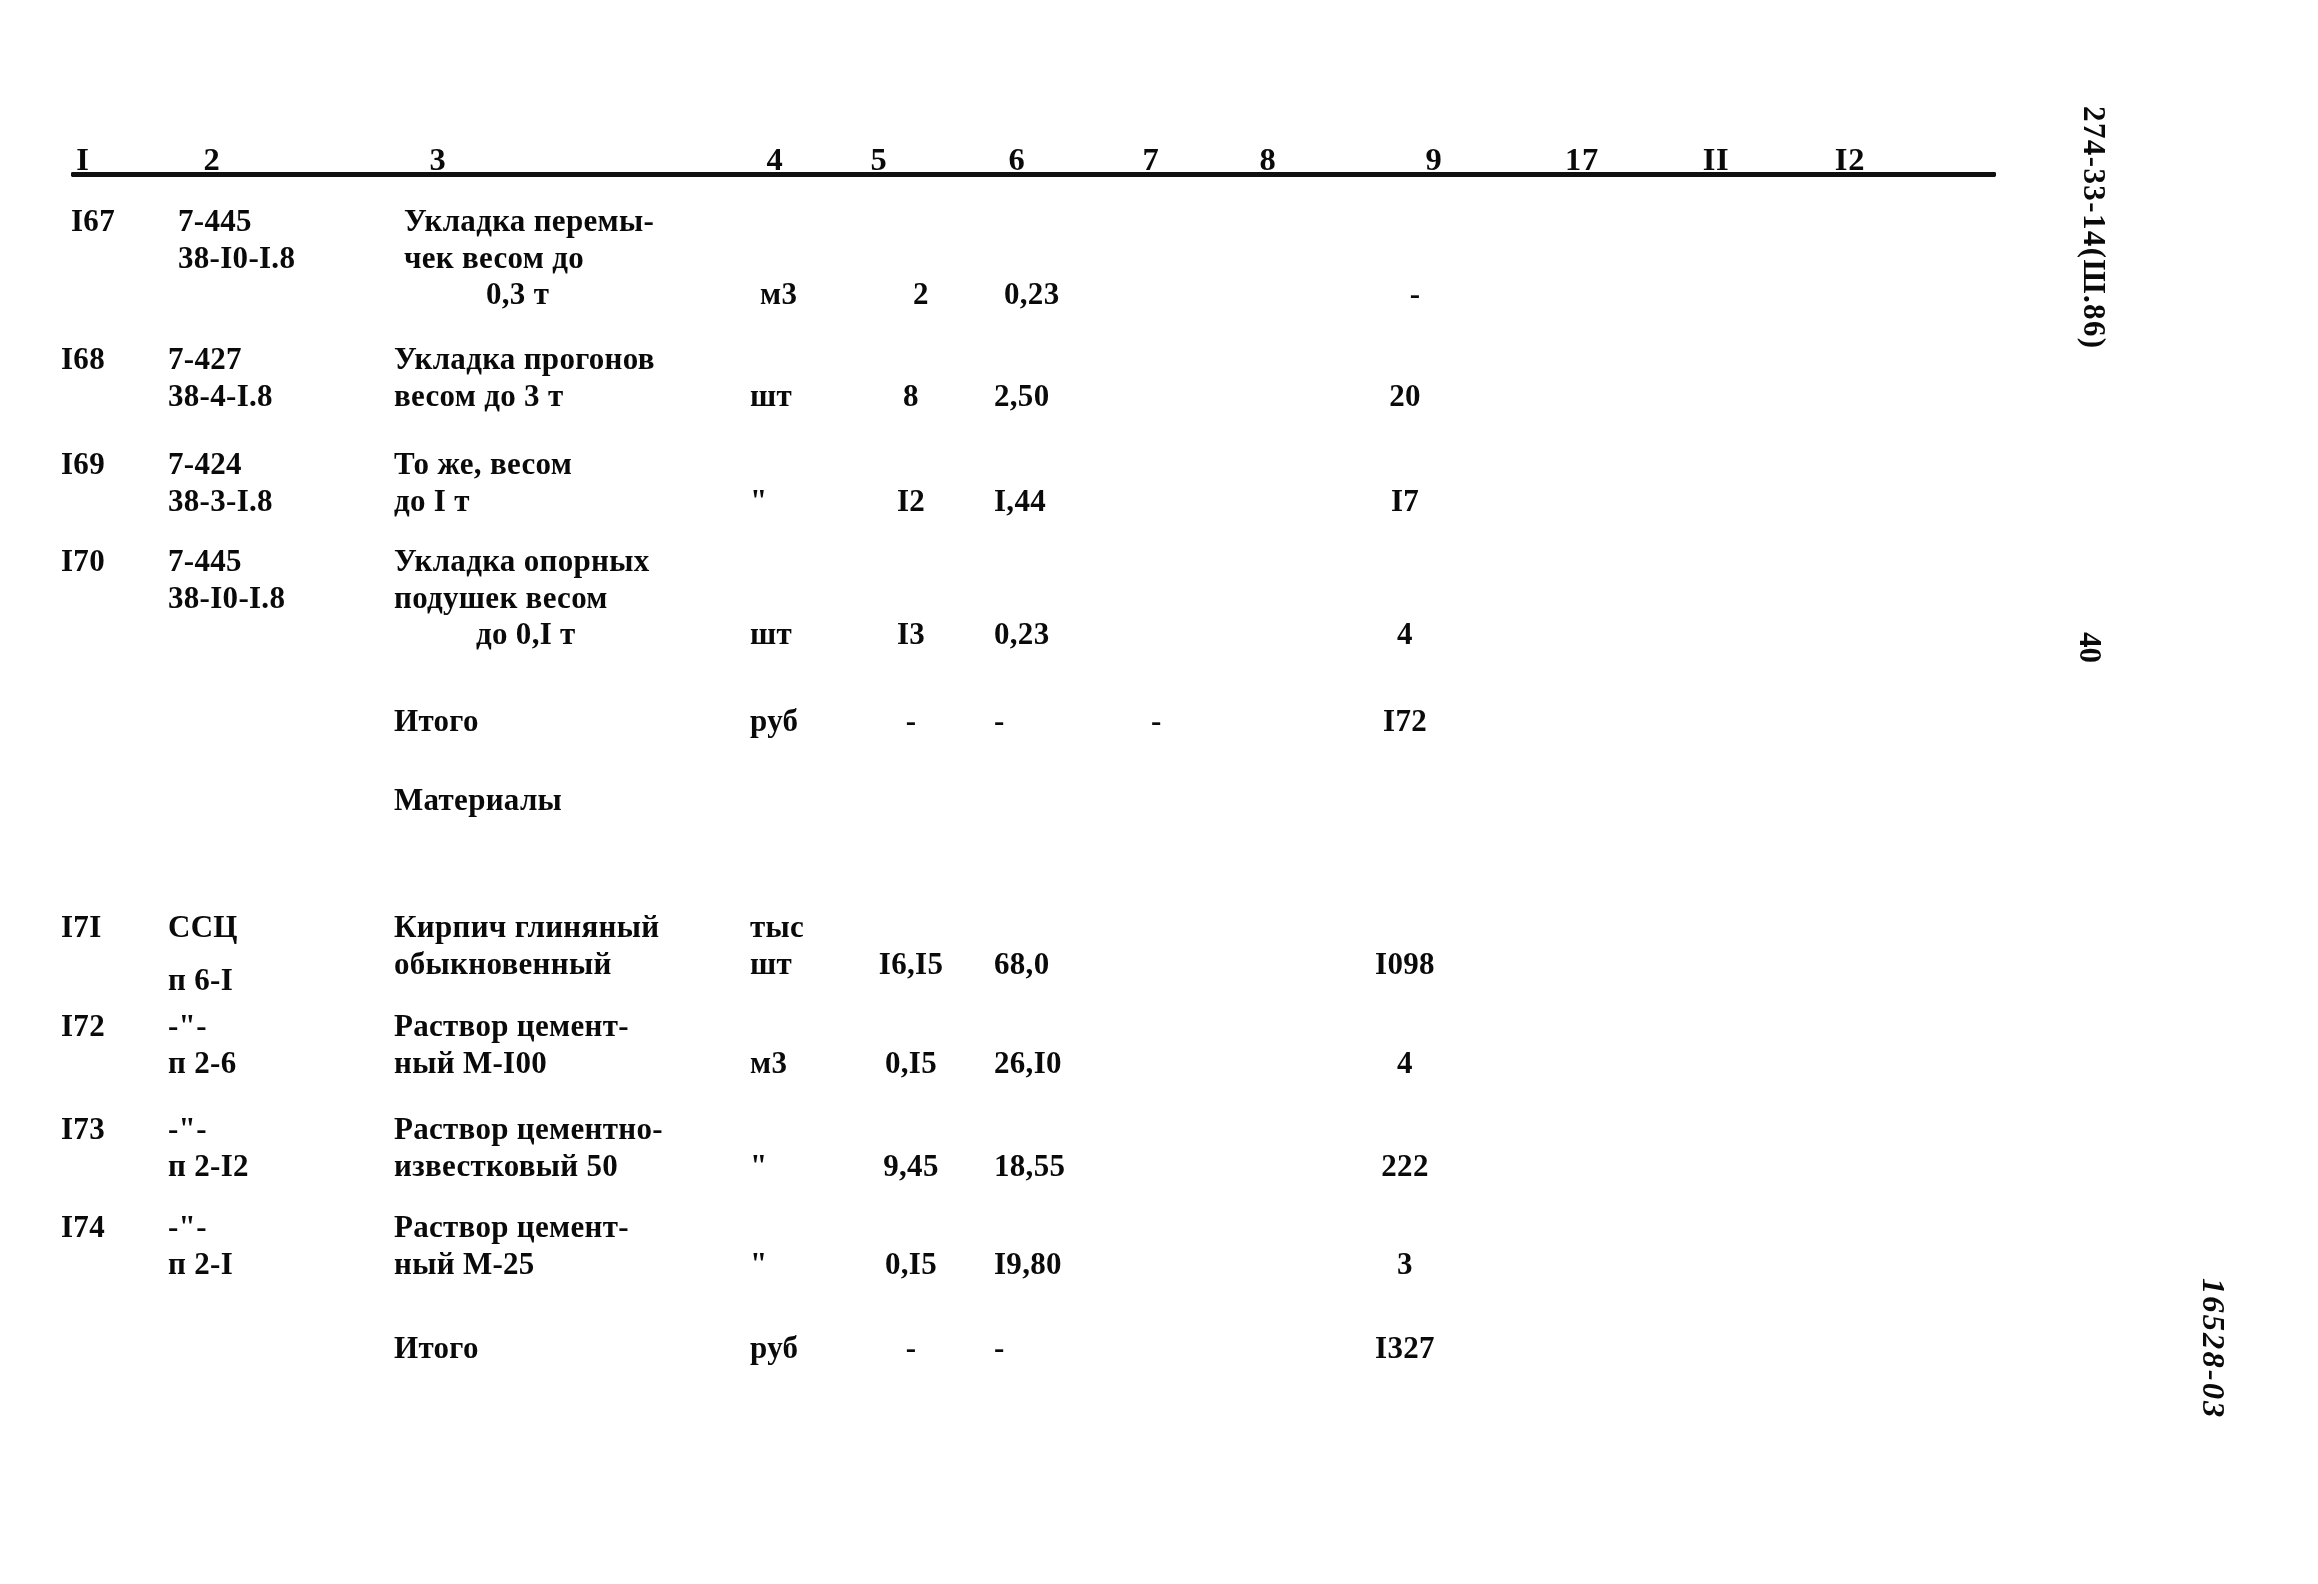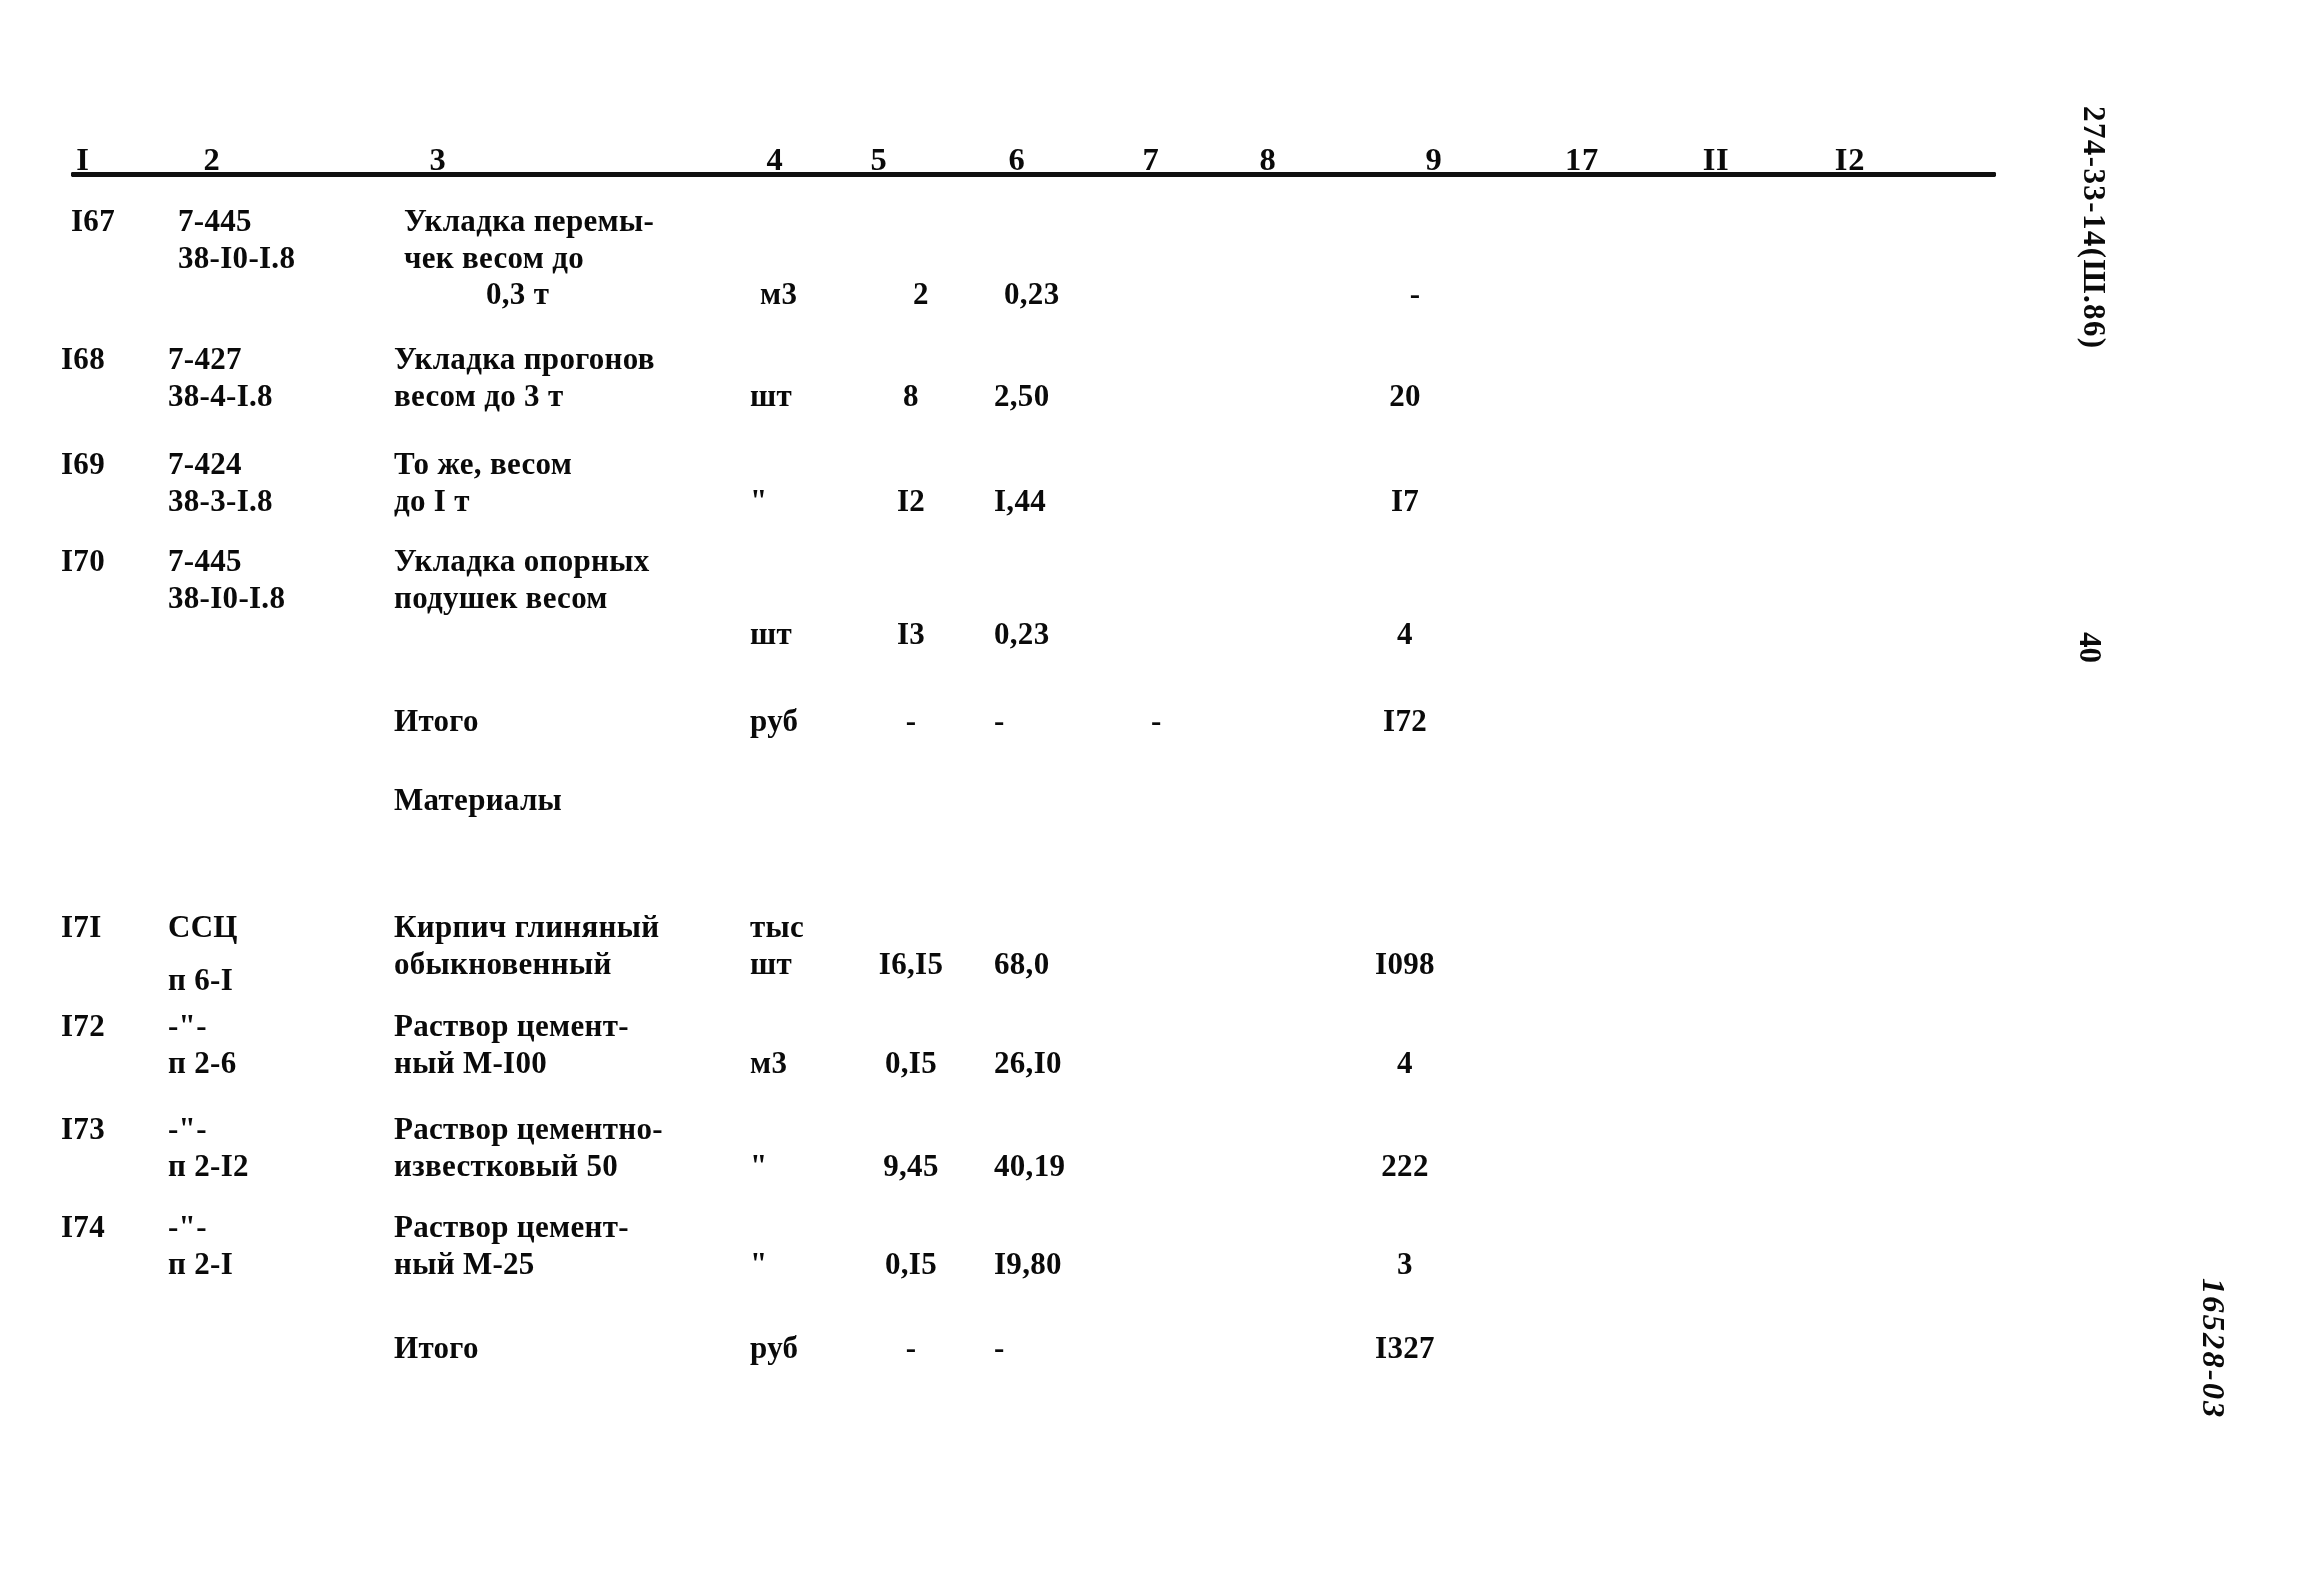--- a/index.html
+++ b/index.html
@@ -157,20 +157,21 @@
         <div class="cell c-qty" style="top: 37px;">I2</div>
         <div class="cell c-price" style="top: 37px;">I,44</div>
         <div class="cell c-9" style="top: 37px;">I7</div>
       </div>
       <div class="row" style="position: absolute; top: 340px; left: 0px; width: 100%; height: 127px;">
         <div class="cell c-num" style="top: 0px;">I70</div>
         <div class="cell c-code" style="top: 0px;">7-445</div>
         <div class="cell c-code" style="top: 37px;">38-I0-I.8</div>
         <div class="cell c-name" style="top: 0px;">Укладка опорных</div>
         <div class="cell c-name" style="top: 37px;">подушек весом</div>
+        <div class="cell c-name indent2" style="top: 73px;">до 0,I т</div>
         <div class="cell c-unit" style="top: 73px;">шт</div>
         <div class="cell c-qty" style="top: 73px;">I3</div>
         <div class="cell c-price" style="top: 73px;">0,23</div>
         <div class="cell c-9" style="top: 73px;">4</div>
       </div>
       <div class="row" style="position: absolute; top: 500px; left: 0px; width: 100%; height: 127px;">
         <div class="cell c-name" style="top: 0px;">Итого</div>
         <div class="cell c-unit" style="top: 0px; font-weight: 700;">руб</div>
         <div class="cell c-qty" style="top: 0px;">-</div>
         <div class="cell c-price" style="top: 0px;">-</div>
@@ -204,21 +205,21 @@
         <div class="cell c-9" style="top: 37px;">4</div>
       </div>
       <div class="row" style="position: absolute; top: 908px; left: 0px; width: 100%; height: 127px;">
         <div class="cell c-num" style="top: 0px;">I73</div>
         <div class="cell c-code" style="top: 0px;">-"-</div>
         <div class="cell c-code" style="top: 37px;">п 2-I2</div>
         <div class="cell c-name" style="top: 0px;">Раствор цементно-</div>
         <div class="cell c-name" style="top: 37px;">известковый 50</div>
         <div class="cell c-unit" style="top: 37px;">"</div>
         <div class="cell c-qty" style="top: 37px;">9,45</div>
-        <div class="cell c-price" style="top: 37px;">40,19</div>
+        <div class="cell c-price" style="top: 37px;">18,55</div>
         <div class="cell c-9" style="top: 37px;">222</div>
       </div>
       <div class="row" style="position: absolute; top: 1006px; left: 0px; width: 100%; height: 127px;">
         <div class="cell c-num" style="top: 0px;">I74</div>
         <div class="cell c-code" style="top: 0px;">-"-</div>
         <div class="cell c-code" style="top: 37px;">п 2-I</div>
         <div class="cell c-name" style="top: 0px;">Раствор цемент-</div>
         <div class="cell c-name" style="top: 37px;">ный М-25</div>
         <div class="cell c-unit" style="top: 37px;">"</div>
         <div class="cell c-qty" style="top: 37px;">0,I5</div>

